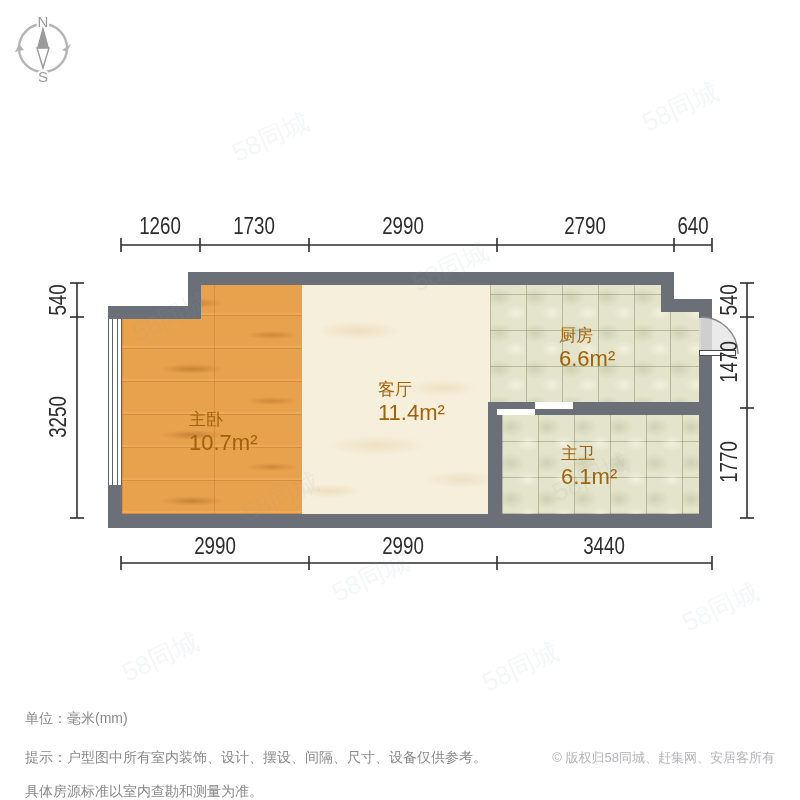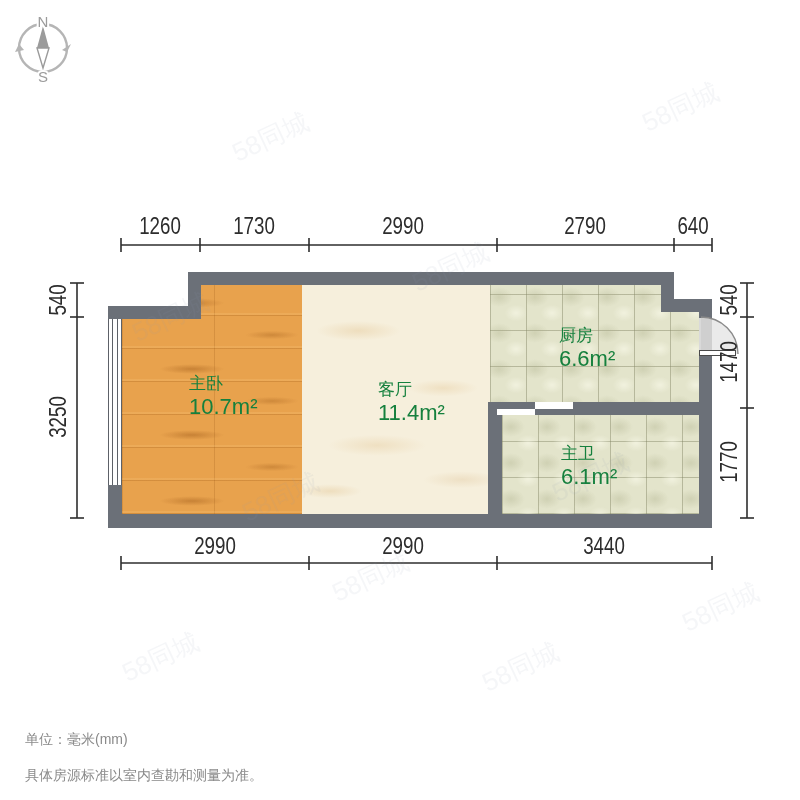--- a/index.html
+++ b/index.html
@@ -57,21 +57,21 @@
   .slide-leaf{background:#fff;}
   .slide-a{left:535px;top:402px;width:38px;height:7px;}
   .slide-b{left:497px;top:409px;width:38px;height:6px;}
 
   
   .dim{position:absolute;font-size:24px;color:#2d2d2d;white-space:nowrap;
        transform:translate(-50%,-50%) scaleX(.78);}
   .dim.rot{transform:translate(-50%,-50%) rotate(-90deg) scaleX(.78);}
 
   
-  .room-label{position:absolute;color:#15803d;line-height:1.2;}
+  .room-label{position:absolute;color:#a16207;line-height:1.2;}
   .room-label .rname{font-size:17px;}
   .room-label .rarea{font-size:22px;}
 
   
   .foot{position:absolute;font-size:14px;color:#8a8a8a;white-space:nowrap;}
   .copyright{position:absolute;font-size:13px;color:#b4b4ba;white-space:nowrap;}
 
   
   .wm{position:absolute;font-size:26px;color:rgba(148,158,172,.09);
       transform:rotate(-25deg);pointer-events:none;white-space:nowrap;}
@@ -158,21 +158,21 @@
   <div class="dim" style="left:403px;top:546px">2990</div>
   <div class="dim" style="left:604px;top:546px">3440</div>
 
   <div class="dim rot" style="left:58px;top:300px">540</div>
   <div class="dim rot" style="left:58px;top:417px">3250</div>
 
   <div class="dim rot" style="left:729px;top:300px">540</div>
   <div class="dim rot" style="left:729px;top:362px">1470</div>
   <div class="dim rot" style="left:729px;top:462px">1770</div>
 
-  <div class="room-label" style="left:189px;top:374px">
+  <div class="room-label" style="left:189px;top:410px">
     <div class="rname">主卧</div>
     <div class="rarea">10.7m²</div>
   </div>
   <div class="room-label" style="left:378px;top:380px">
     <div class="rname">客厅</div>
     <div class="rarea">11.4m²</div>
   </div>
   <div class="room-label" style="left:559px;top:326px">
     <div class="rname">厨房</div>
     <div class="rarea">6.6m²</div>
@@ -186,16 +186,18 @@
   <div class="wm" style="left:240px;top:480px">58同城</div>
   <div class="wm" style="left:410px;top:250px">58同城</div>
   <div class="wm" style="left:550px;top:460px">58同城</div>
   <div class="wm" style="left:330px;top:560px">58同城</div>
   <div class="wm" style="left:640px;top:90px">58同城</div>
   <div class="wm" style="left:230px;top:120px">58同城</div>
   <div class="wm" style="left:120px;top:640px">58同城</div>
   <div class="wm" style="left:480px;top:650px">58同城</div>
   <div class="wm" style="left:680px;top:590px">58同城</div>
 
-  <div class="foot" style="left:25px;top:731px">单位：毫米(mm)</div>
-  <div class="foot" style="left:25px;top:767px">具体房源标准以室内查勘和测量为准。</div>
+  <div class="foot" style="left:25px;top:710px">单位：毫米(mm)</div>
+  <div class="foot" style="left:25px;top:749px">提示：户型图中所有室内装饰、设计、摆设、间隔、尺寸、设备仅供参考。</div>
+  <div class="foot" style="left:25px;top:783px">具体房源标准以室内查勘和测量为准。</div>
+  <div class="copyright" style="right:25px;top:749px">© 版权归58同城、赶集网、安居客所有</div>
 
 </div>
 
 </body></html>

